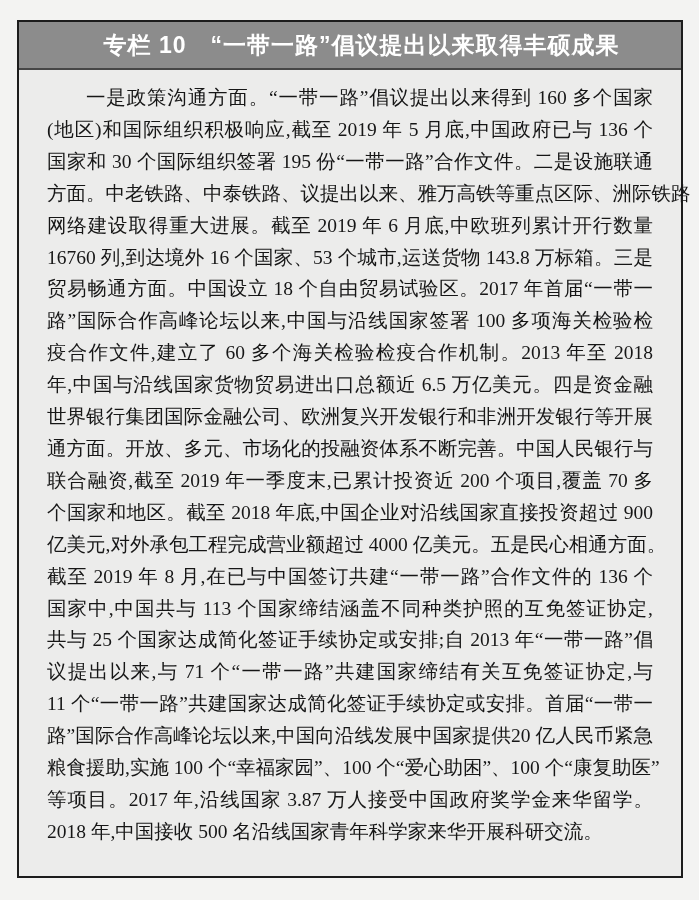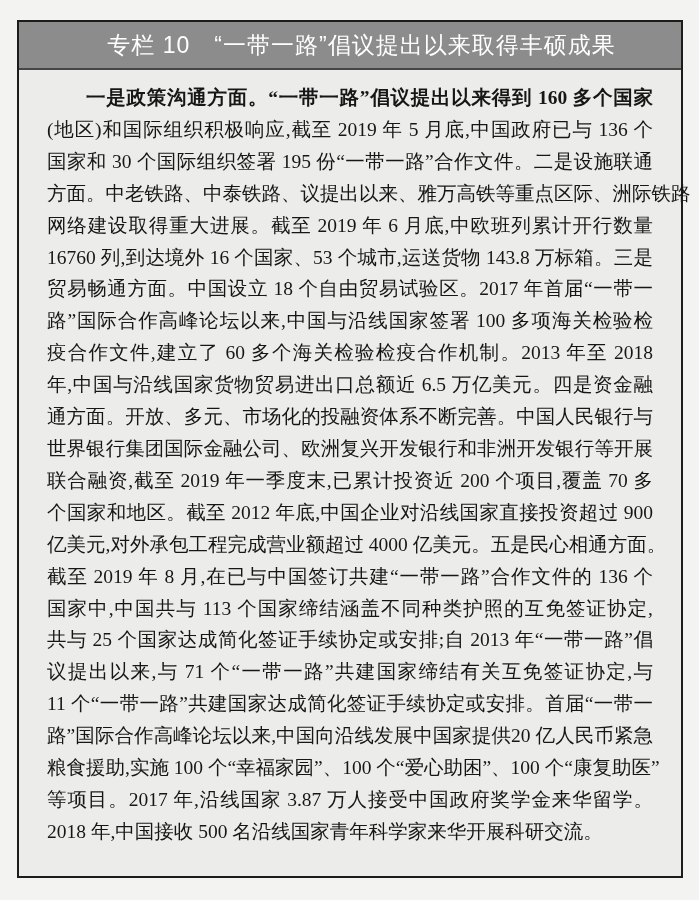--- a/index.html
+++ b/index.html
@@ -27,42 +27,41 @@
   .panel-header {
     height: 46px;
     background: #8c8c8c;
     border-bottom: 2px solid #464646;
     display: flex;
     align-items: center;
     justify-content: center;
   }
   .panel-title {
     font-family: "Liberation Sans", "DejaVu Sans", sans-serif;
-    font-weight: normal;
+    font-weight: bold;
     font-size: 23px;
     color: #ffffff;
     letter-spacing: 1px;
     white-space: pre;
     margin-left: 23px;
   }
   .panel-body {
     padding: 12px 28px 0 28px;
   }
   .text-line {
     font-family: "Liberation Serif", "DejaVu Serif", serif;
     font-size: 19.5px;
     line-height: 31.9px;
     color: #161616;
     text-align: justify;
     text-align-last: justify;
     white-space: nowrap;
   }
   .text-line:first-of-type {
     text-indent: 2em;
-    font-weight: bold;
   }
   .text-line:last-of-type {
     text-align-last: left;
   }
 </style>
 </head>
 <body>
 
 <div class="panel">
   <div class="panel-header">
@@ -73,24 +72,24 @@
   <div class="text-line">一是政策沟通方面。“一带一路”倡议提出以来得到 160 多个国家</div>
       <div class="text-line">(地区)和国际组织积极响应,截至 2019 年 5 月底,中国政府已与 136 个</div>
       <div class="text-line">国家和 30 个国际组织签署 195 份“一带一路”合作文件。二是设施联通</div>
       <div class="text-line">方面。中老铁路、中泰铁路、议提出以来、雅万高铁等重点区际、洲际铁路</div>
       <div class="text-line">网络建设取得重大进展。截至 2019 年 6 月底,中欧班列累计开行数量</div>
       <div class="text-line">16760 列,到达境外 16 个国家、53 个城市,运送货物 143.8 万标箱。三是</div>
       <div class="text-line">贸易畅通方面。中国设立 18 个自由贸易试验区。2017 年首届“一带一</div>
       <div class="text-line">路”国际合作高峰论坛以来,中国与沿线国家签署 100 多项海关检验检</div>
       <div class="text-line">疫合作文件,建立了 60 多个海关检验检疫合作机制。2013 年至 2018</div>
       <div class="text-line">年,中国与沿线国家货物贸易进出口总额近 6.5 万亿美元。四是资金融</div>
+      <div class="text-line">世界银行集团国际金融公司、欧洲复兴开发银行和非洲开发银行等开展</div>
       <div class="text-line">通方面。开放、多元、市场化的投融资体系不断完善。中国人民银行与</div>
-      <div class="text-line">世界银行集团国际金融公司、欧洲复兴开发银行和非洲开发银行等开展</div>
       <div class="text-line">联合融资,截至 2019 年一季度末,已累计投资近 200 个项目,覆盖 70 多</div>
-      <div class="text-line">个国家和地区。截至 2012 年底,中国企业对沿线国家直接投资超过 900</div>
+      <div class="text-line">个国家和地区。截至 2018 年底,中国企业对沿线国家直接投资超过 900</div>
       <div class="text-line">亿美元,对外承包工程完成营业额超过 4000 亿美元。五是民心相通方面。</div>
       <div class="text-line">截至 2019 年 8 月,在已与中国签订共建“一带一路”合作文件的 136 个</div>
       <div class="text-line">国家中,中国共与 113 个国家缔结涵盖不同种类护照的互免签证协定,</div>
       <div class="text-line">共与 25 个国家达成简化签证手续协定或安排;自 2013 年“一带一路”倡</div>
       <div class="text-line">议提出以来,与 71 个“一带一路”共建国家缔结有关互免签证协定,与</div>
       <div class="text-line">11 个“一带一路”共建国家达成简化签证手续协定或安排。首届“一带一</div>
       <div class="text-line">路”国际合作高峰论坛以来,中国向沿线发展中国家提供20 亿人民币紧急</div>
       <div class="text-line">粮食援助,实施 100 个“幸福家园”、100 个“爱心助困”、100 个“康复助医”</div>
       <div class="text-line">等项目。2017 年,沿线国家 3.87 万人接受中国政府奖学金来华留学。</div>
       <div class="text-line">2018 年,中国接收 500 名沿线国家青年科学家来华开展科研交流。</div>

